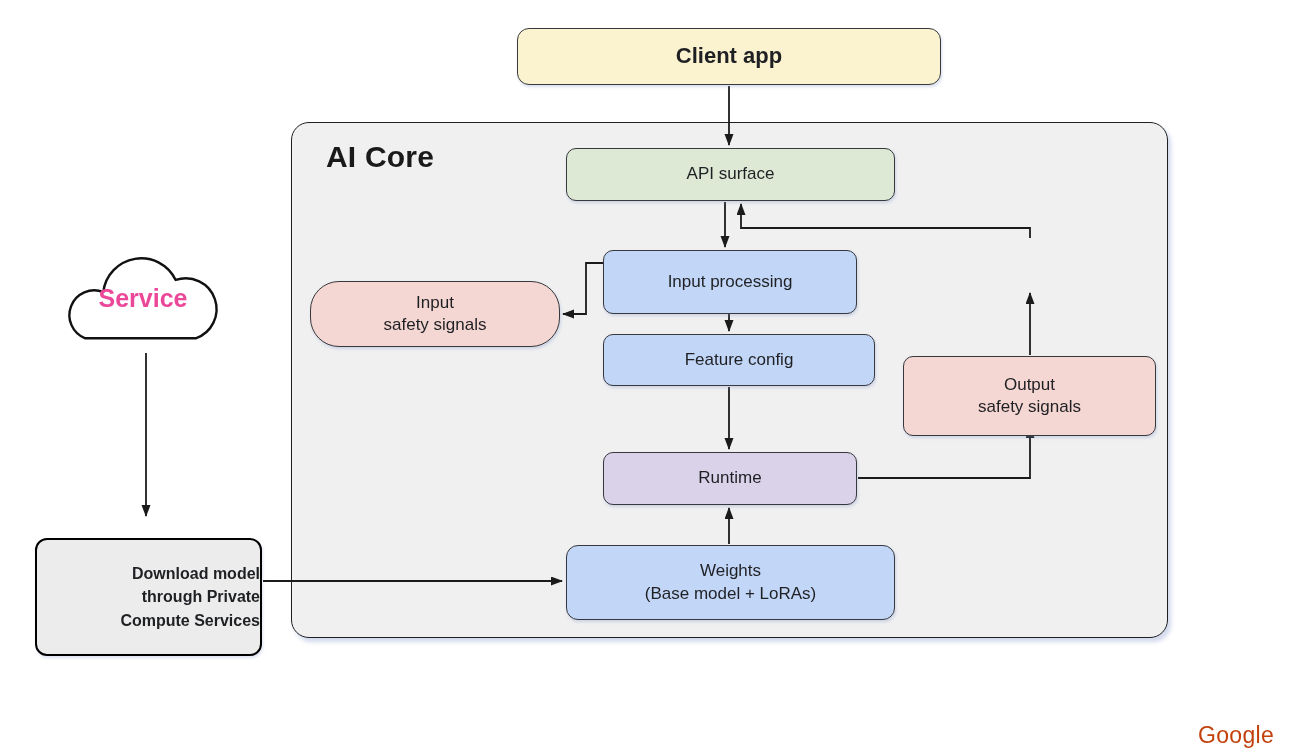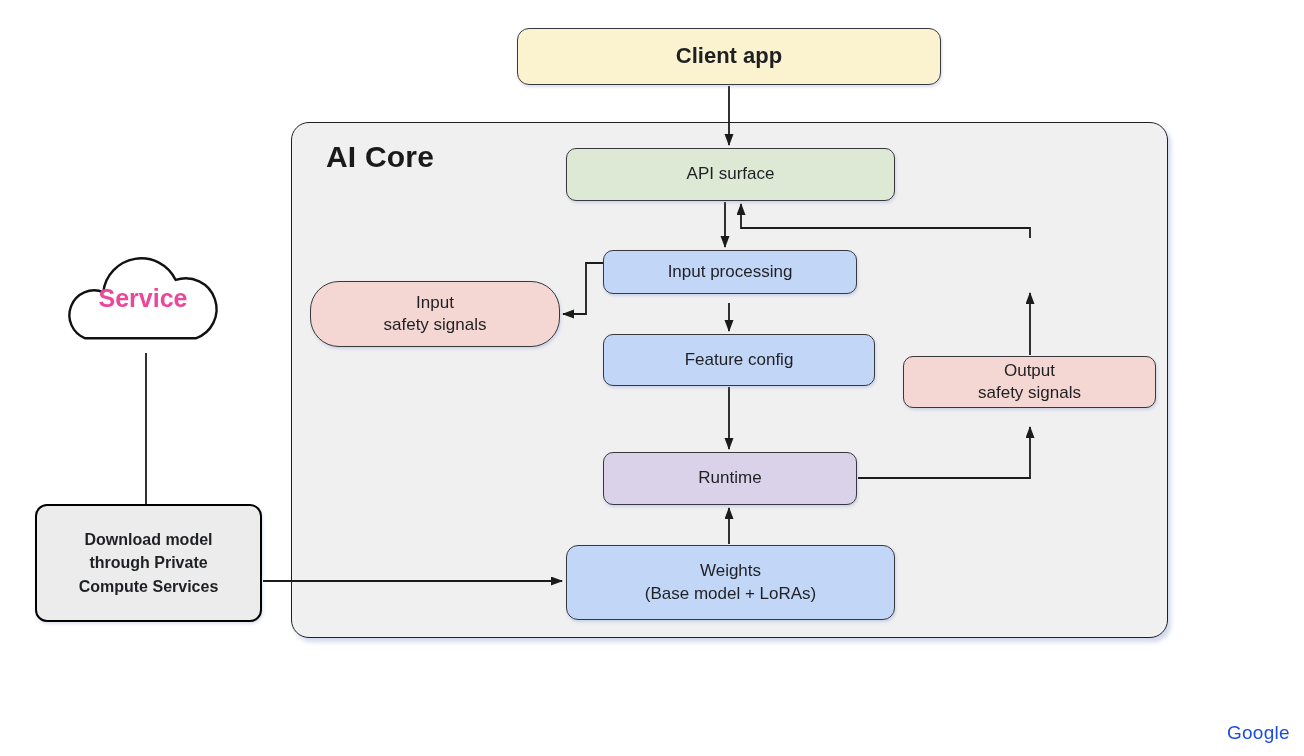--- a/index.html
+++ b/index.html
@@ -29,42 +29,43 @@
   }
   .yellow { background: #fbf2cf; }
   .green  { background: #dde9d5; }
   .blue   { background: #c2d6f8; }
   .pink   { background: #f4d6d3; }
   .purple { background: #d9d2e9; }
   .graybx { background: #ececec; }
 
   .client-app       { left: 517px; top: 28px;  width: 424px; height: 57px; border-radius: 12px; font-size: 22px; font-weight: 700; }
   .api-surface      { left: 566px; top: 148px; width: 329px; height: 53px; }
-  .input-processing { left: 603px; top: 250px; width: 254px; height: 44px; }
+  .input-processing { left: 603px; top: 250px; width: 254px; height: 64px; }
   .input-safety     { left: 310px; top: 281px; width: 250px; height: 66px; border-radius: 29px; }
   .feature-config   { left: 603px; top: 334px; width: 272px; height: 52px; }
   .output-processing{ left: 903px; top: 238px; width: 253px; height: 52px; }
-  .output-safety    { left: 903px; top: 356px; width: 253px; height: 52px; }
+  .output-safety    { left: 903px; top: 356px; width: 253px; height: 80px; }
   .runtime          { left: 603px; top: 452px; width: 254px; height: 53px; }
   .weights          { left: 566px; top: 545px; width: 329px; height: 75px; border-radius: 12px; }
   .download-model   {
-    left: 35px; top: 504px; width: 227px; height: 118px; border-radius: 12px;
+    left: 35px; top: 538px; width: 227px; height: 118px; border-radius: 12px;
     border: 2px solid #000000; font-size: 16px; font-weight: 700; line-height: 1.45;
     box-shadow: 1px 2px 3px rgba(125,145,200,0.25);
+    align-items: flex-end;
   }
 
   .cloud { position: absolute; left: 45px; top: 214px; width: 196px; height: 138px; z-index: 2; }
   .service-label {
     position: absolute; left: 45px; top: 284px; width: 196px; z-index: 4;
     text-align: center; font-size: 25px; font-weight: 700; color: #ec4899;
   }
 
   .google-logo {
-    position: absolute; right: 14px; top: 722px; z-index: 2;
-    font-size: 19px; font-weight: 500; color: #1d4ed8; letter-spacing: .3px;
+    position: absolute; right: 30px; top: 722px; z-index: 2;
+    font-size: 23px; font-weight: 500; color: #c2410c; letter-spacing: .3px;
   }
 </style>
 </head>
 <body>
 
 <div class="canvas">
 
   <div class="aicore"></div>
   <div class="aicore-title">AI Core</div>
 

